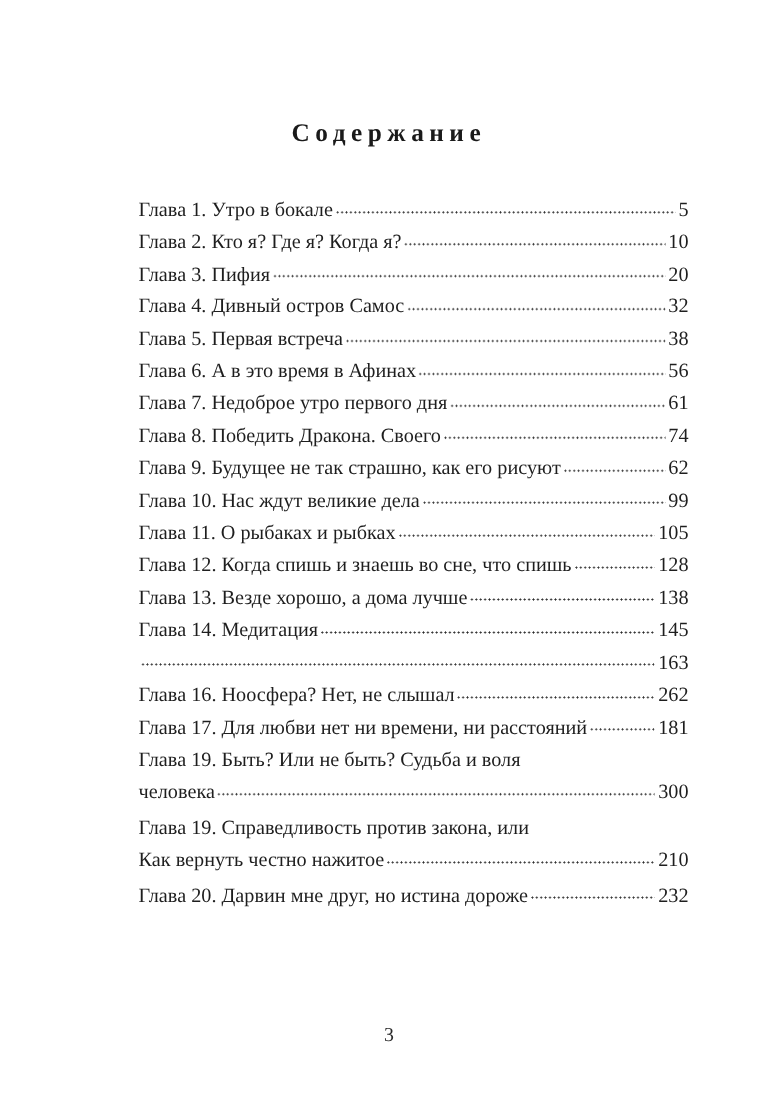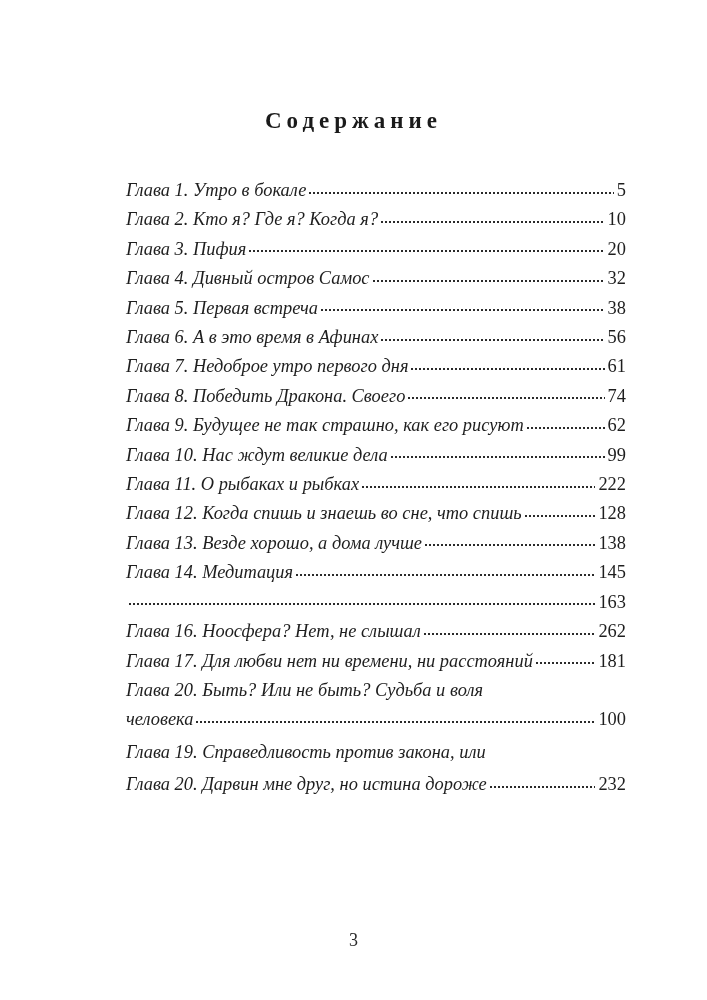--- a/index.html
+++ b/index.html
@@ -51,21 +51,20 @@
     .toc-line {
       display: flex;
       align-items: baseline;
       white-space: nowrap;
     }
     .toc-line.first-only {
       display: block;
     }
     .toc-text {
       flex: 0 0 auto;
-      font-style: italic;
     }
     .toc-leader {
       flex: 1 1 auto;
       overflow: hidden;
       margin: 0 3px 0 2px;
       height: 1em;
       position: relative;
       top: 0;
       background-image: radial-gradient(circle, #2a2a2a 0.75px, transparent 0.95px);
       background-size: 4px 4px;
@@ -174,21 +173,21 @@
         <span class="toc-text">Глава 10. Нас ждут великие дела</span>
         <span class="toc-leader"></span>
         <span class="toc-page">99</span>
       </div>
     </li>
 
     <li class="toc-entry">
       <div class="toc-line">
         <span class="toc-text">Глава 11. О рыбаках и рыбках</span>
         <span class="toc-leader"></span>
-        <span class="toc-page">222</span>
+        <span class="toc-page">105</span>
       </div>
     </li>
 
     <li class="toc-entry">
       <div class="toc-line">
         <span class="toc-text">Глава 12. Когда спишь и знаешь во сне, что спишь</span>
         <span class="toc-leader"></span>
         <span class="toc-page">128</span>
       </div>
     </li>
@@ -227,34 +226,39 @@
     <li class="toc-entry">
       <div class="toc-line">
         <span class="toc-text">Глава 17. Для любви нет ни времени, ни расстояний</span>
         <span class="toc-leader"></span>
         <span class="toc-page">181</span>
       </div>
     </li>
 
     <li class="toc-entry">
       <div class="toc-line first-only">
-        <span class="toc-text">Глава 20. Быть? Или не быть? Судьба и воля</span>
+        <span class="toc-text">Глава 19. Быть? Или не быть? Судьба и воля</span>
       </div>
       <div class="toc-line">
         <span class="toc-text">человека</span>
         <span class="toc-leader"></span>
-        <span class="toc-page">100</span>
+        <span class="toc-page">300</span>
       </div>
     </li>
     <li class="entry-gap"></li>
 
     <li class="toc-entry">
       <div class="toc-line first-only">
         <span class="toc-text">Глава 19. Справедливость против закона, или</span>
       </div>
+      <div class="toc-line">
+        <span class="toc-text">Как вернуть честно нажитое</span>
+        <span class="toc-leader"></span>
+        <span class="toc-page">210</span>
+      </div>
     </li>
     <li class="entry-gap"></li>
 
     <li class="toc-entry">
       <div class="toc-line">
         <span class="toc-text">Глава 20. Дарвин мне друг, но истина дороже</span>
         <span class="toc-leader"></span>
         <span class="toc-page">232</span>
       </div>
     </li>

